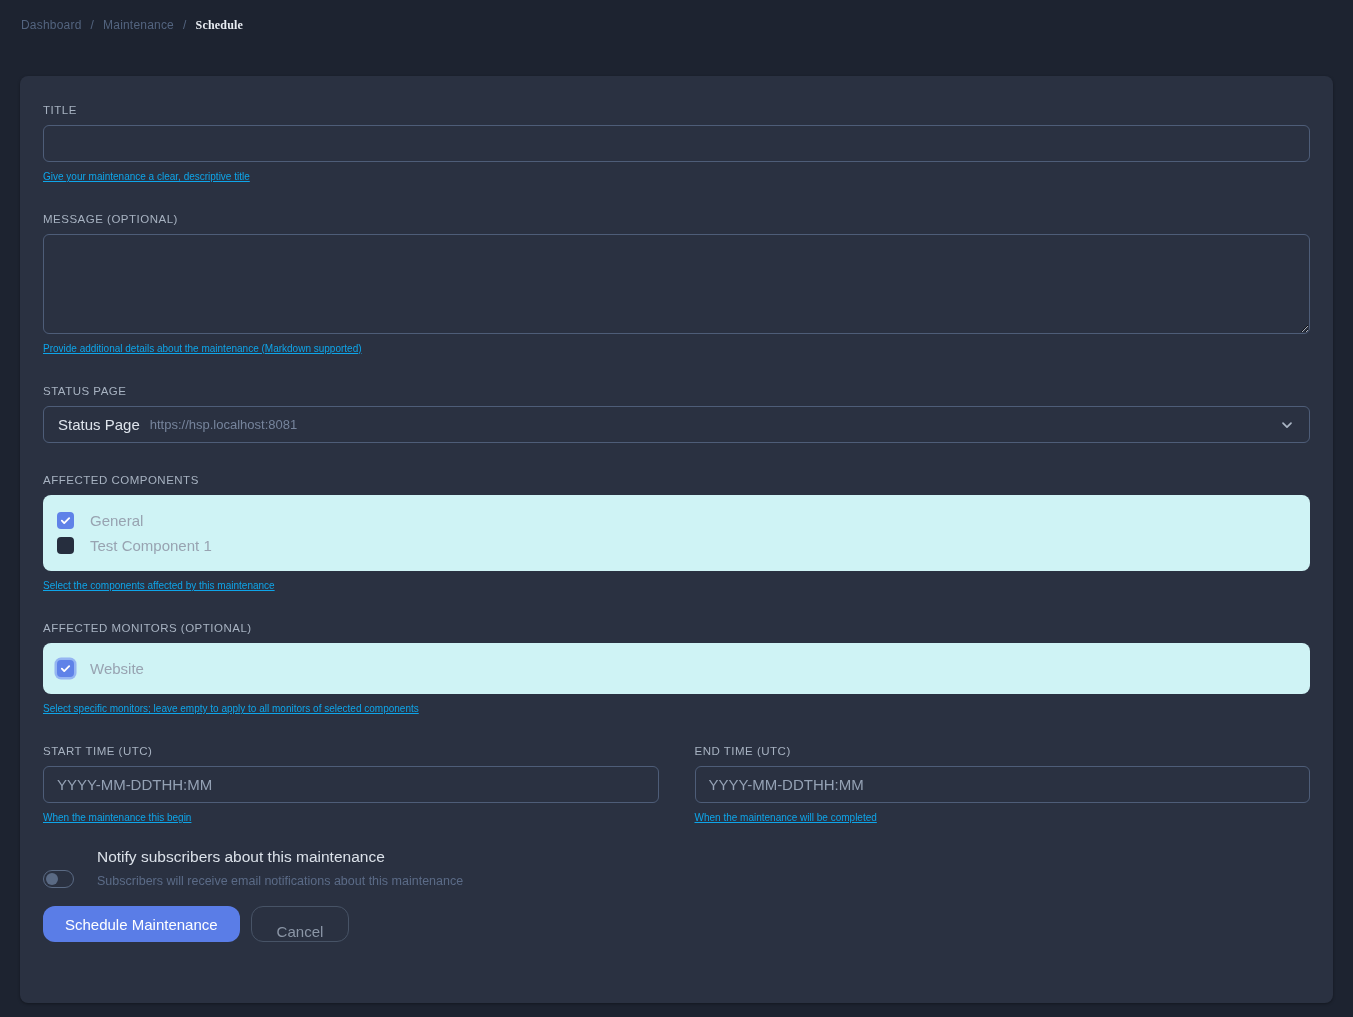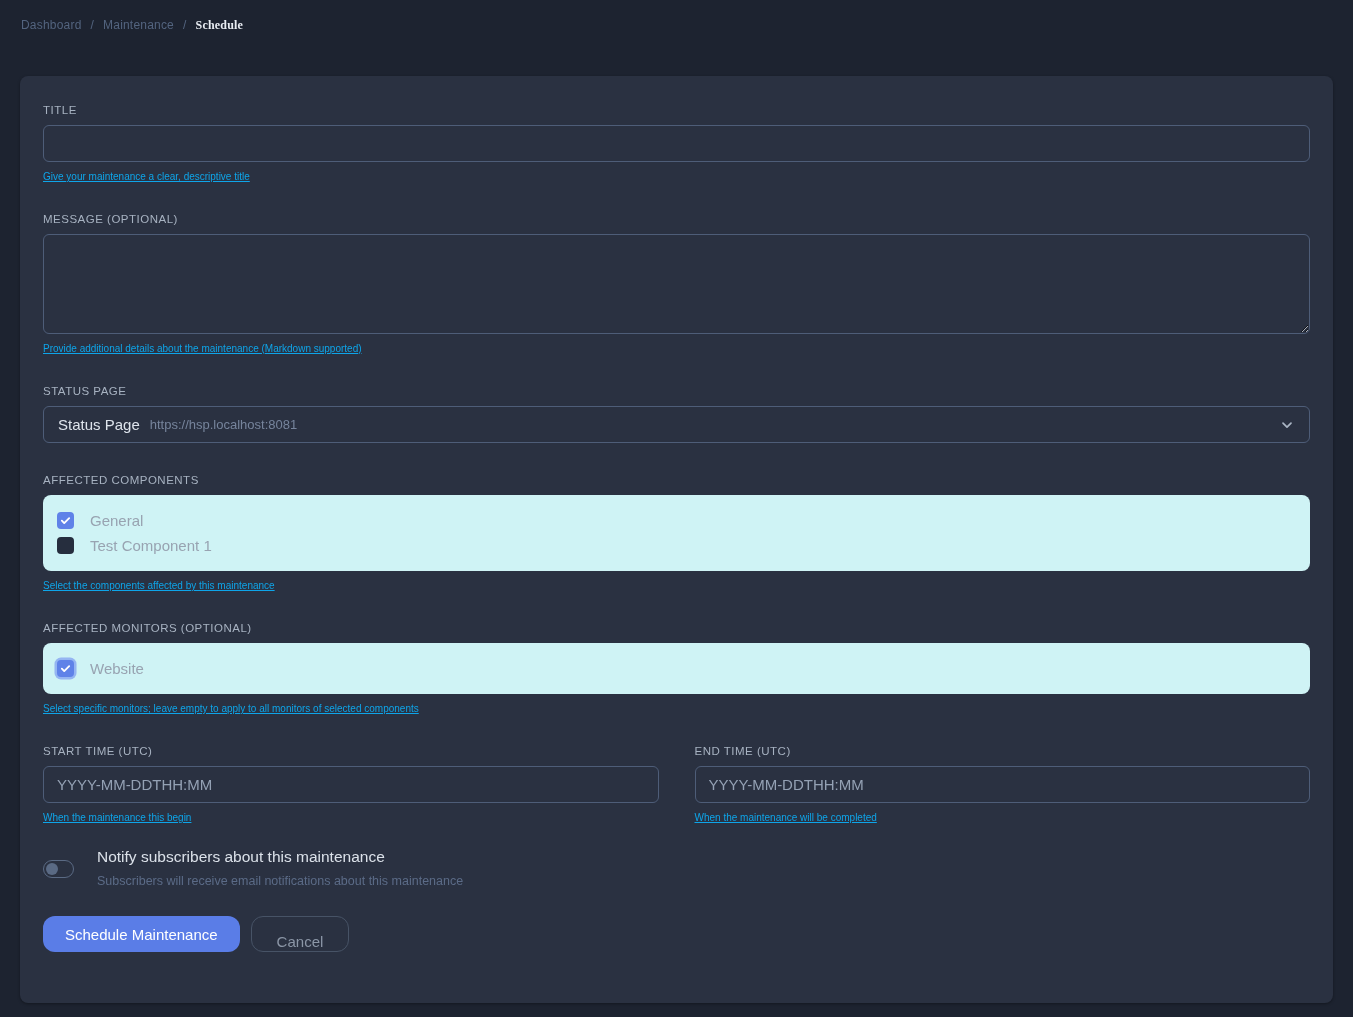--- a/index.html
+++ b/index.html
@@ -118,21 +118,21 @@
 
   
   .time-grid {
     display: grid;
     grid-template-columns: 1fr 1fr;
     column-gap: 36px;
     margin-bottom: 25px;
   }
 
   
-  .toggle-row { display: flex; align-items: center; margin-bottom: 28px; }
+  .toggle-row { display: flex; align-items: flex-end; margin-bottom: 18px; }
   .toggle {
     width: 31px; height: 18px;
     border: 1.5px solid #5a6a84;
     border-radius: 10px;
     position: relative;
     margin-top: 2px;
     cursor: pointer;
     flex: 0 0 31px;
   }
   .toggle .knob {

